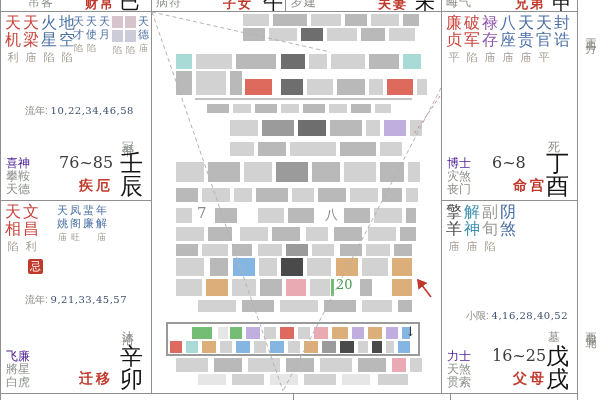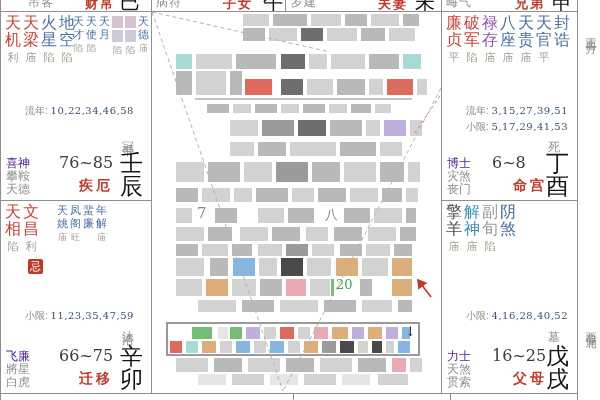--- a/index.html
+++ b/index.html
@@ -376,28 +376,27 @@
           <span class="ch">蜚</span>
           <span class="ch">廉</span>
           <span class="st"></span>
         </div>
         <div class="col">
           <span class="ch">年</span>
           <span class="ch">解</span>
           <span class="st">庙</span>
         </div>
       </div>
-      <div class="xx"><span>小限: </span><b>11,23,35,47,59</b></div>
+      <div class="ln"><span>流年: </span><b>9,21,33,45,57</b></div>
       <div class="stage-lbl">沐浴</div>
       <div class="gods">
         <span class="first">飞廉</span>
         <span>將星</span>
         <span>白虎</span>
       </div>
-      <div class="age">66~75</div>
       <div class="pname">迁移</div>
       <div class="sb">
         <span>辛</span>
         <span>卯</span>
       </div>
       <div class="badge">忌</div>
     </div>
   <div id="cell-ming" class="cell">
       <div class="main-stars">
         <div class="col">
@@ -429,22 +428,20 @@
           <span class="ch" style="color: rgb(74, 111, 165);">天</span>
           <span class="ch" style="color: rgb(74, 111, 165);">官</span>
           <span class="st">平</span>
         </div>
         <div class="col">
           <span class="ch" style="color: rgb(74, 111, 165);">封</span>
           <span class="ch" style="color: rgb(74, 111, 165);">诰</span>
           <span class="st"></span>
         </div>
       </div>
-      <div class="ln"><span>流年: </span><b>3,15,27,39,51</b></div>
-      <div class="xx"><span>小限: </span><b>5,17,29,41,53</b></div>
       <div class="stage-lbl">死</div>
       <div class="gods">
         <span class="first">博士</span>
         <span>灾煞</span>
         <span>丧门</span>
       </div>
       <div class="age">6~8</div>
       <div class="pname">命宫</div>
       <div class="sb">
         <span>丁</span>

